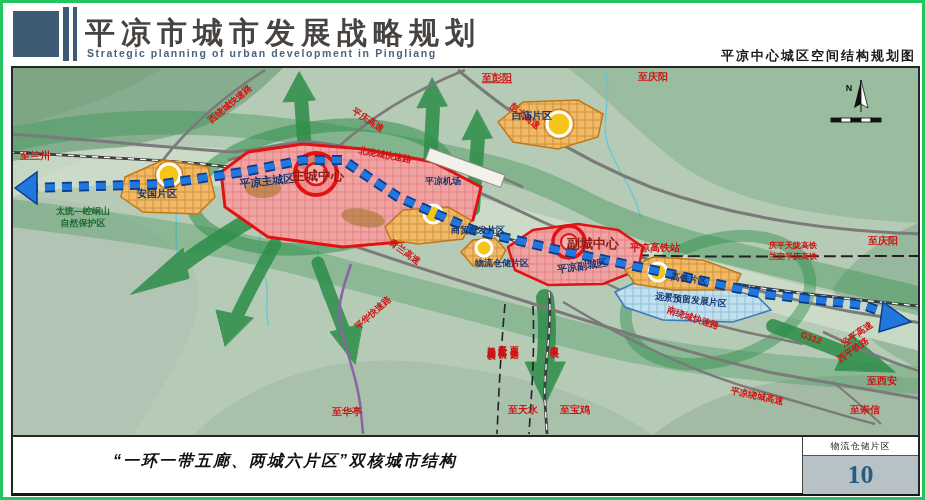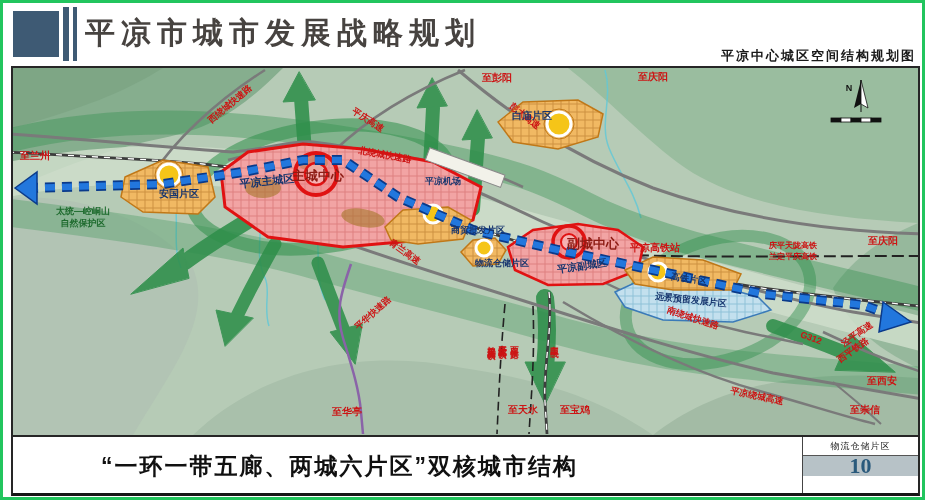--- a/index.html
+++ b/index.html
@@ -22,35 +22,36 @@
   .road{color:#cc1414;font-size:9px;}
   .rail{color:#cc1414;font-size:8px;}
   .vert{writing-mode:vertical-rl;color:#cc1414;font-size:8.5px;letter-spacing:1px;}
   .area{color:#16356e;font-size:10px;}
   .areaS{color:#16356e;font-size:9px;}
   .ctr{color:#8e1c14;font-size:13px;}
   .grn{color:#1e6b2e;font-size:9px;text-align:center;}
   .compassN{color:#111;font-size:9px;}
   
   #footer{position:absolute;left:8px;top:434px;width:909px;height:59px;background:#fff;border-left:2px solid #262626;border-right:2px solid #262626;border-bottom:3px solid #161616;box-sizing:border-box;}
-  .ftr-caption{position:absolute;left:88px;top:14px;font-size:23px;font-weight:bold;letter-spacing:2px;color:#101010;white-space:nowrap;}
+  .ftr-caption{position:absolute;left:100px;top:14px;font-size:16px;font-weight:bold;letter-spacing:2px;color:#101010;white-space:nowrap;font-style:italic;}
   #stamp-box{position:absolute;right:0;top:0;width:116px;height:56px;border-left:1.5px solid #444;box-sizing:border-box;}
   .stamp-agency{height:18px;border-bottom:1px solid #555;display:flex;align-items:center;justify-content:center;font-size:9px;color:#222;letter-spacing:1px;}
-  .stamp-number{height:20px;background:#b7c2c7;display:flex;align-items:center;justify-content:center;font-family:"Liberation Serif",serif;font-size:22px;font-weight:bold;color:#2a5a7c;}
+  .stamp-number{height:38px;background:#b7c2c7;display:flex;align-items:center;justify-content:center;font-family:"Liberation Serif",serif;font-size:26px;font-weight:bold;color:#2a5a7c;}
 </style>
 </head>
 <body>
 
 <div id="page">
 
   <div id="header">
     <div class="hdr-square"></div>
     <div class="hdr-bar1"></div>
     <div class="hdr-bar2"></div>
     <div class="hdr-title">平凉市城市发展战略规划</div>
+    <div class="hdr-sub">Strategic planning of urban development in Pingliang</div>
     <div class="hdr-right">平凉中心城区空间结构规划图</div>
   </div>
 
   <div id="map-frame">
     <div id="map-inner">
 
       <svg id="map-svg" width="905" height="367" viewBox="0 0 905 367">
         <defs>
           <pattern id="pat-red" width="8" height="8" patternUnits="userSpaceOnUse">
             <rect width="8" height="8" fill="#f2a4a4"></rect>
@@ -183,21 +184,21 @@
             <rect x="838" y="50" width="10" height="4" fill="#111"></rect>
             <rect x="848" y="50" width="10" height="4" fill="#fff"></rect>
             <rect x="858" y="50" width="10" height="4" fill="#111"></rect>
           </g>
         </g>
       </svg>
 
       <div class="lbl compassN" style="left:836px;top:20px;">N</div>
 
       <div class="lbl dir" style="left:22px;top:88px;">至兰州</div>
-      <div class="lbl dir" style="left:484px;top:10px;">至彭阳</div>
+      <div class="lbl dir" style="left:484px;top:10px;text-decoration:underline;">至彭阳</div>
       <div class="lbl dir" style="left:640px;top:9px;">至庆阳</div>
       <div class="lbl dir" style="left:870px;top:173px;">至庆阳</div>
       <div class="lbl dir" style="left:869px;top:313px;">至西安</div>
       <div class="lbl dir" style="left:852px;top:342px;">至崇信</div>
       <div class="lbl dir" style="left:334px;top:344px;">至华亭</div>
       <div class="lbl dir" style="left:510px;top:342px;text-align:center;">至天水</div>
       <div class="lbl dir" style="left:562px;top:342px;">至宝鸡</div>
 
       <div class="lbl road" style="left:217px;top:36px;transform:translate(-50%,-50%) rotate(-40deg);">西绕城快速路</div>
       <div class="lbl road" style="left:355px;top:52px;transform:translate(-50%,-50%) rotate(33deg);">平庆高速</div>
@@ -213,21 +214,21 @@
 
       <div class="lbl rail" style="left:780px;top:178px;">庆平天陇高铁</div>
       <div class="lbl rail" style="left:780px;top:189px;">兰定平庆高铁</div>
       <div class="lbl vert" style="left:478px;top:274px;">兰定平庆高铁</div>
       <div class="lbl vert" style="left:489px;top:273px;">庆平天陇高铁</div>
       <div class="lbl vert" style="left:501px;top:274px;">西平铁路</div>
       <div class="lbl vert" style="left:541px;top:273px;">宝中二线</div>
       <div class="lbl dir" style="left:642px;top:180px;">平凉高铁站</div>
 
       <div class="lbl area" style="left:519px;top:48px;">白庙片区</div>
-      <div class="lbl area" style="left:166px;top:126px;">安国片区</div>
+      <div class="lbl area" style="left:144px;top:126px;">安国片区</div>
       <div class="lbl area" style="left:254px;top:113px;transform:translate(-50%,-50%) rotate(-6deg);font-size:11px;">平凉主城区</div>
       <div class="lbl ctr" style="left:305px;top:108px;">主城中心</div>
       <div class="lbl areaS" style="left:421px;top:162px;margin-left:44px;">商贸批发片区</div>
       <div class="lbl areaS" style="left:489px;top:195px;">物流仓储片区</div>
       <div class="lbl ctr" style="left:558px;top:176px;padding-left:44px;">副城中心</div>
       <div class="lbl area" style="left:569px;top:198px;transform:translate(-50%,-50%) rotate(-8deg);">平凉副城区</div>
       <div class="lbl areaS" style="left:676px;top:211px;transform:translate(-50%,-50%) rotate(8deg);">高铁片区</div>
       <div class="lbl areaS" style="left:678px;top:232px;transform:translate(-50%,-50%) rotate(6deg);">远景预留发展片区</div>
       <div class="lbl areaS" style="left:430px;top:113px;">平凉机场</div>
 

